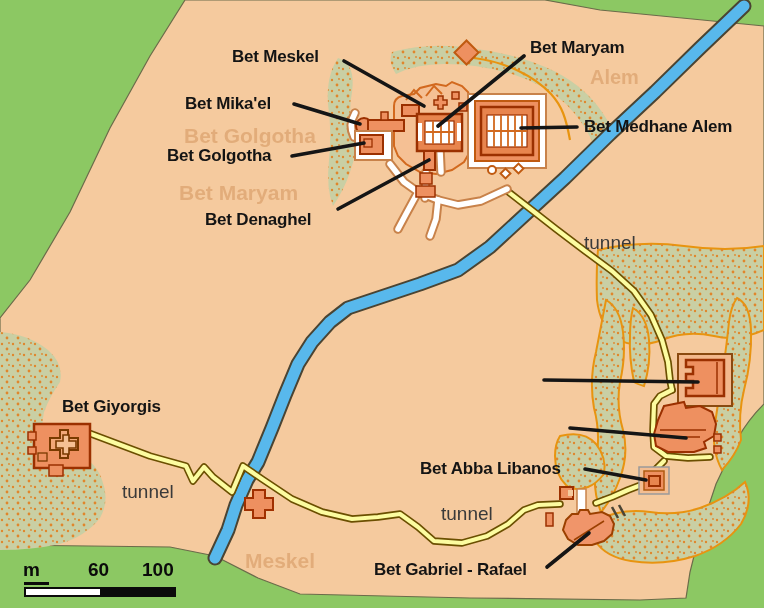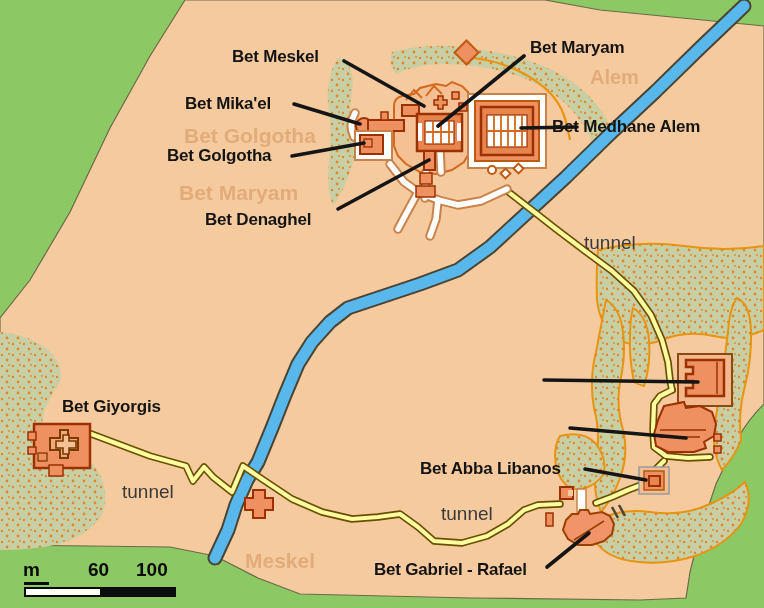--- a/index.html
+++ b/index.html
@@ -262,26 +262,26 @@
 <div class="ghost" style="left:184px;top:124px;font-size:21px;">Bet Golgotha</div>
 <div class="ghost" style="left:179px;top:181px;font-size:21px;">Bet Maryam</div>
 <div class="ghost" style="left:590px;top:66px;font-size:20px;">Alem</div>
 <div class="ghost" style="left:245px;top:549px;font-size:21px;">Meskel</div>
 
 <div class="lbl" style="left:232px;top:47px;">Bet Meskel</div>
 <div class="lbl" style="left:530px;top:38px;">Bet Maryam</div>
 <div class="lbl" style="left:185px;top:94px;">Bet Mika'el</div>
 <div class="lbl" style="left:167px;top:146px;">Bet Golgotha</div>
 <div class="lbl" style="left:205px;top:210px;">Bet Denaghel</div>
-<div class="lbl" style="left:552px;top:117px;">Bet Medhane Alem</div>
+<div class="lbl" style="left:584px;top:117px;">Bet Medhane Alem</div>
 <div class="lbl" style="left:420px;top:459px;">Bet Abba Libanos</div>
 <div class="lbl" style="left:374px;top:560px;">Bet Gabriel - Rafael</div>
 <div class="lbl" style="left:62px;top:397px;">Bet Giyorgis</div>
 
 <div class="tunnel-lbl" style="left:584px;top:232px;">tunnel</div>
 <div class="tunnel-lbl" style="left:122px;top:481px;">tunnel</div>
 <div class="tunnel-lbl" style="left:441px;top:503px;">tunnel</div>
 
 <div class="scale-txt" style="left:23px;top:559px;">m</div>
 <div class="scale-txt" style="left:88px;top:559px;">60</div>
-<div class="scale-txt" style="left:136px;top:559px;">100</div>
+<div class="scale-txt" style="left:142px;top:559px;">100</div>
 
 </div>
 
 </body></html>

